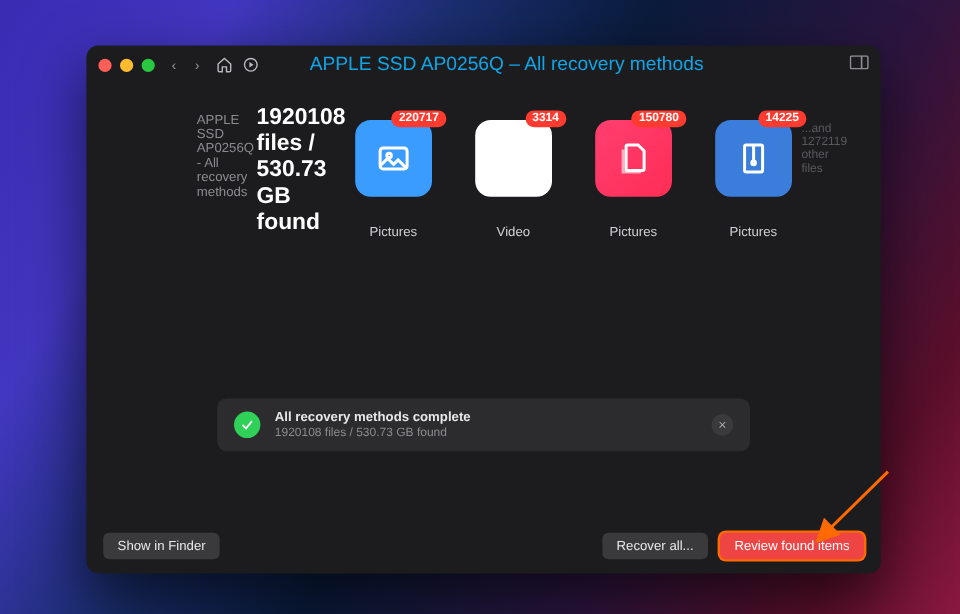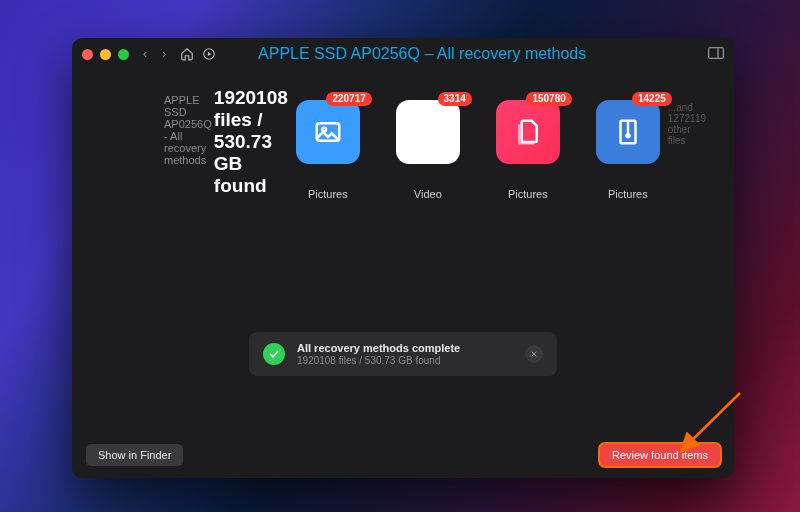--- a/index.html
+++ b/index.html
@@ -36,21 +36,21 @@
   .other-files{color:#5a5a5e; font-size:10px; margin-top:18px; margin-left:0;}
   
   .t-pictures{background:#3b9cff;} .t-video{background:#ffffff;}
   .t-audio{background:#34c759;} .t-docs{background:linear-gradient(135deg,#ff3f70,#ff2d55);}
   .t-arch{background:#3a7ddb;}
   .tile svg{width:30px;height:30px;stroke:#fff;fill:none;stroke-width:2;}
   .t-audio svg,.t-docs svg,.t-arch svg{fill:none;}
   
   .status-bar{
     position:absolute; left:50%; transform:translateX(-50%); bottom:56px;
-    width:308px; background:#2c2c2e; border-radius:8px; padding:10px 14px;
+    width:444px; background:#2c2c2e; border-radius:8px; padding:10px 14px;
     display:flex; align-items:center; gap:12px;
   }
   .check{width:22px;height:22px;border-radius:50%;background:#30d158;display:flex;align-items:center;justify-content:center;}
   .check svg{width:12px;height:12px;stroke:#fff;stroke-width:3;fill:none;}
   .status-text{display:flex;flex-direction:column;}
   .st-primary{color:#e8e8ea;font-size:11px;font-weight:600;}
   .st-secondary{color:#8c8c90;font-size:10px;margin-top:1px;}
   .status-close{margin-left:auto;width:18px;height:18px;border-radius:50%;background:#3a3a3c;display:flex;align-items:center;justify-content:center;cursor:pointer;}
   .status-close svg{width:8px;height:8px;stroke:#aeaeb2;stroke-width:2.5;}
   
@@ -163,20 +163,21 @@
             <line x1="5" y1="5" x2="19" y2="19"></line>
             <line x1="19" y1="5" x2="5" y2="19"></line>
           </svg>
       </div>
     </div>
   </div>
 
   <div class="footer">
     <button class="btn btn-finder">Show in Finder</button>
     <div class="spacer"></div>
+    <button class="btn btn-recover">Recover all...</button>
     <button class="btn btn-review">Review found items</button>
   </div>
 </div>
 
 <svg class="arrow" width="90" height="80">
   <defs>
       <marker id="ah" markerWidth="8" markerHeight="8" refX="6" refY="4" orient="auto">
         <path d="M0 0 L8 4 L0 8 z" fill="#ff6a00"></path>
       </marker>
     </defs>

